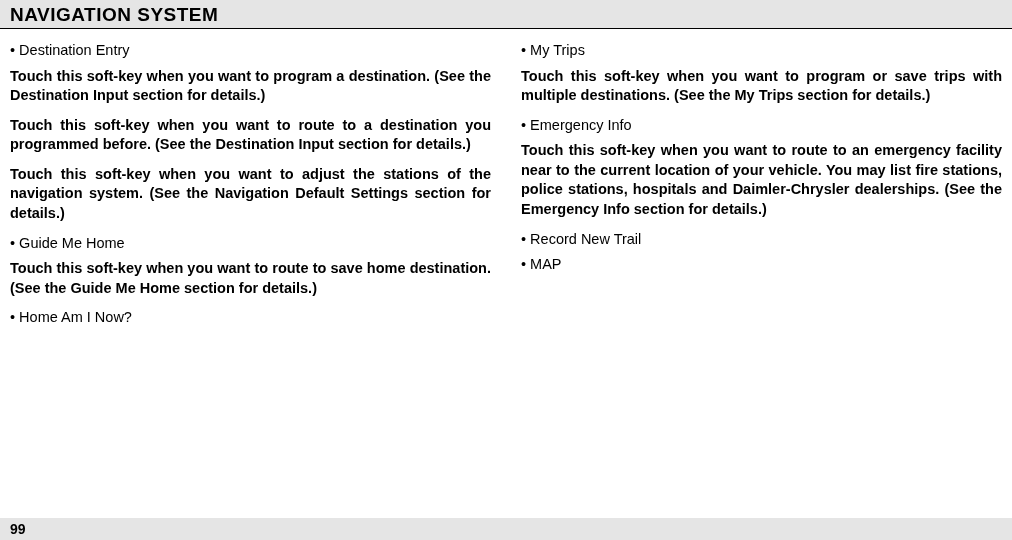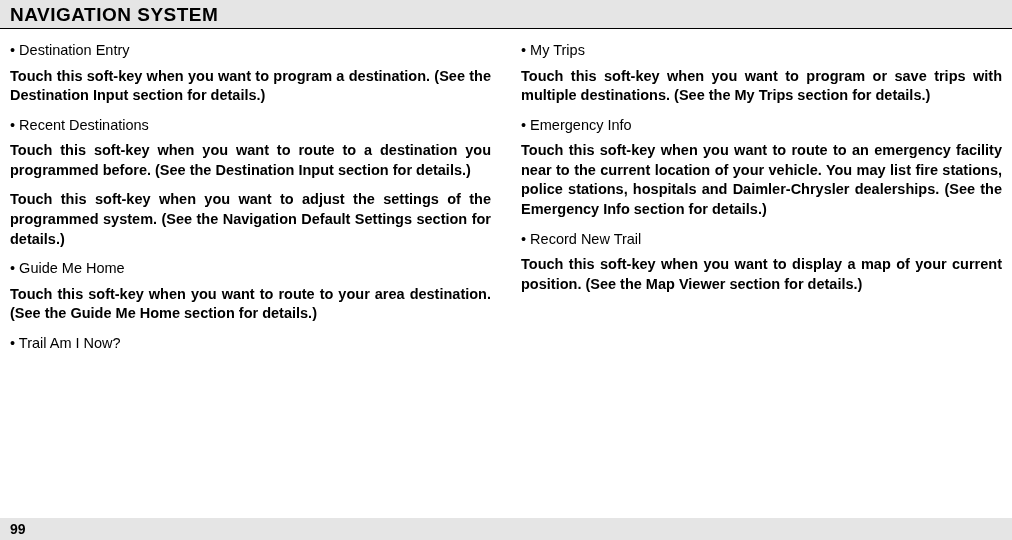--- a/index.html
+++ b/index.html
@@ -60,39 +60,38 @@
 
 <div class="header-bar">
   <div class="header-title">NAVIGATION SYSTEM</div>
 </div>
 
 <div class="content">
   <div class="column">
     <div class="entry-title">• Destination Entry</div>
     <div class="entry-body">Touch this soft-key when you want to program a destination. (See the  Destination Input section for details.)</div>
 
-    <div class="entry-title">• Recent Destinations</div>
     <div class="entry-body">Touch this soft-key when you want to route to a destination you programmed before.  (See the  Destination Input section for details.)</div>
 
-    <div class="entry-body">Touch this soft-key when you want to adjust the settings of the programmed system. (See the  Navigation Default Settings section for details.)</div>
+    <div class="entry-body">Touch this soft-key when you want to adjust the stations of the navigation system. (See the  Navigation Default Settings section for details.)</div>
 
     <div class="entry-title">• Guide Me Home</div>
-    <div class="entry-body">Touch this soft-key when you want to route to your area destination.  (See the  Guide Me Home section for details.)</div>
+    <div class="entry-body">Touch this soft-key when you want to route to save home destination.  (See the  Guide Me Home section for details.)</div>
 
-    <div class="entry-title">• Trail Am I Now?</div>
+    <div class="entry-title">• Home Am I Now?</div>
   </div>
 
   <div class="column">
     <div class="entry-title">• My Trips</div>
     <div class="entry-body">Touch this soft-key when you want to program or save trips with multiple destinations.  (See the  My Trips section for details.)</div>
 
     <div class="entry-title">• Emergency Info</div>
     <div class="entry-body">Touch this soft-key when you want to route to an emergency facility near to the current location of your vehicle.  You may list fire stations, police stations, hospitals and Daimler-Chrysler dealerships. (See the  Emergency Info section for details.)</div>
 
     <div class="entry-title">• Record New Trail</div>
 
-    <div class="entry-body">Touch this soft-key when you want to display a map of your current position. (See the  Map Viewer section for details.)</div>
+    <div class="entry-title">• MAP</div>
   </div>
 </div>
 
 <div class="page-number-bar">
   <span>99</span>
 </div>
 
 </body></html>

